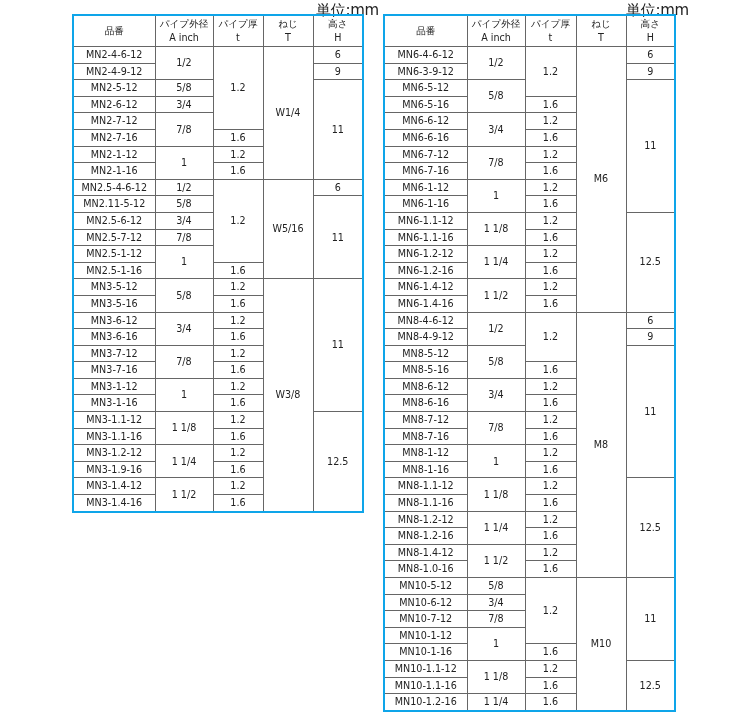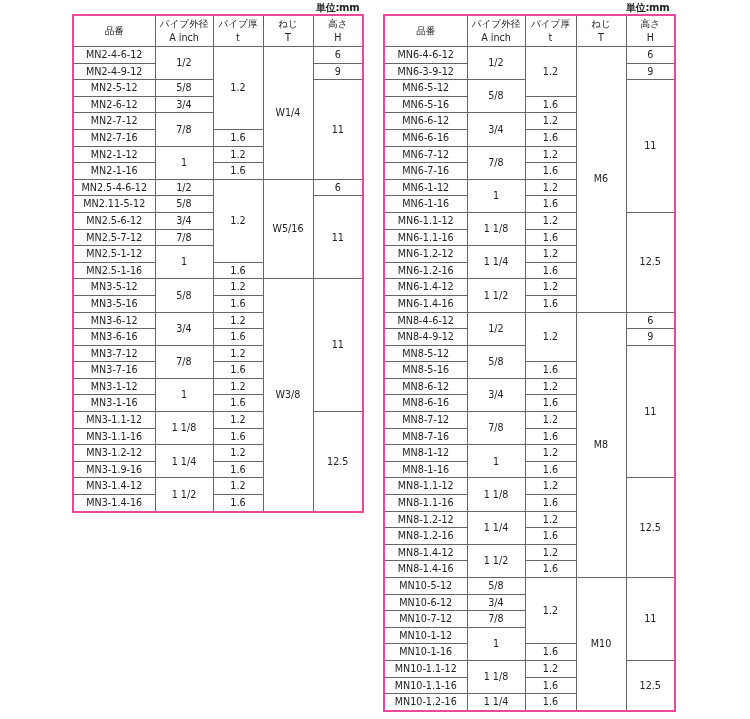--- a/index.html
+++ b/index.html
@@ -1,22 +1,22 @@
 <!DOCTYPE html>
 <html><head>
 <meta charset="utf-8">
 <style>
   html, body { margin: 0; padding: 0; background: #ffffff; }
   body { width: 750px; height: 719px; position: relative; overflow: hidden;
          font-family: "DejaVu Sans", "Liberation Sans", sans-serif; color: #222; }
-  .unit { position: absolute; top: 1px; font-size: 10px; color: #222; letter-spacing: -0.3px; font-weight: bold; }
+  .unit { position: absolute; top: 1px; font-size: 15px; color: #222; letter-spacing: -0.3px; }
   .unit.left { left: 316px; }
   .unit.right { left: 626px; }
   table.spec { position: absolute; border-collapse: collapse; table-layout: fixed;
-               border: 2px solid #ec4899; font-size: 9.6px; }
+               border: 2px solid #0ea5e9; font-size: 9.6px; }
   table.spec td, table.spec th { border: 1px solid #666; padding: 0; text-align: center;
                vertical-align: middle; overflow: hidden; white-space: nowrap; line-height: 1; }
   table.spec th { font-weight: normal; height: 30px; line-height: 14px; }
   table.spec td { height: 15.6px; }
   #tbl-left { left: 72px; top: 14px; width: 292px; }
   #tbl-right { left: 383px; top: 14px; width: 293px; }
   .hl { display: block; }
 </style>
 </head>
 <body>
@@ -362,21 +362,21 @@
       <tr>
         <td>MN8-1.2-16</td>
         <td>1.6</td>
       </tr>
       <tr>
         <td>MN8-1.4-12</td>
         <td rowspan="2">1 1/2</td>
         <td>1.2</td>
       </tr>
       <tr>
-        <td>MN8-1.4-16</td>
+        <td>MN8-1.0-16</td>
         <td>1.6</td>
       </tr>
       <tr>
         <td>MN10-5-12</td>
         <td>5/8</td>
         <td rowspan="4">1.2</td>
         <td rowspan="8">M10</td>
         <td rowspan="5">11</td>
       </tr>
       <tr>

